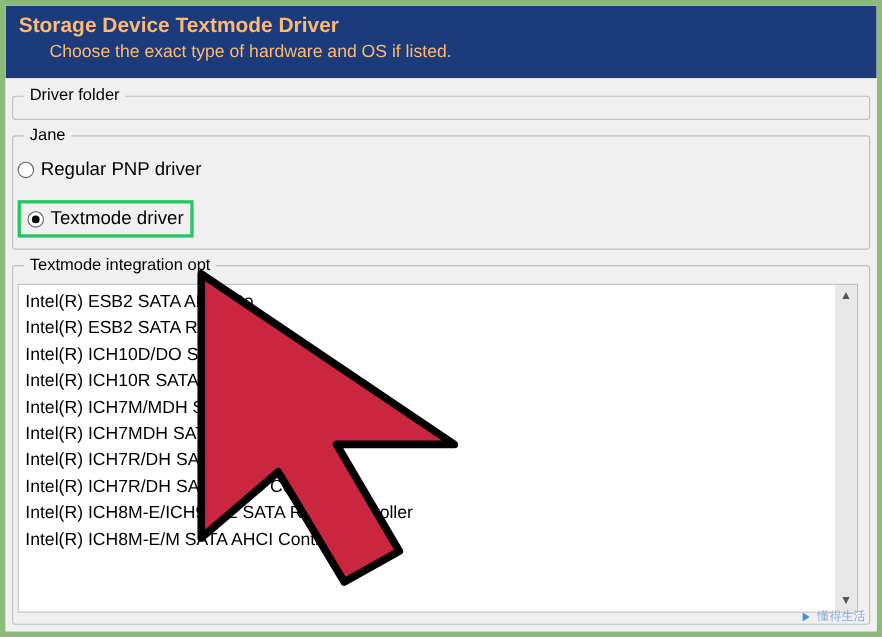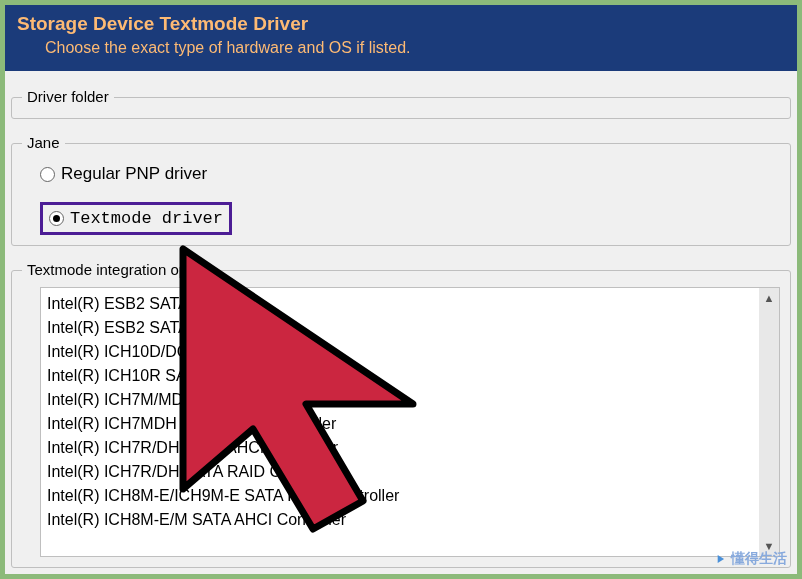--- a/index.html
+++ b/index.html
@@ -37,23 +37,23 @@
     .content {
       padding: 6px;
       flex: 1;
       display: flex;
       flex-direction: column;
       gap: 4px;
     }
     .group {
       border: 1px solid #bfbfbf;
       border-radius: 3px;
-      padding: 10px 10px 10px 28px;
+      padding: 10px 10px 10px 4px;
       position: relative;
-      margin-top: 20px;
+      margin-top: 10px;
       background: #f0f0f0;
     }
     .group-legend {
       position: absolute;
       top: -10px;
       left: 10px;
       background: #f0f0f0;
       padding: 0 5px;
       font-size: 15px;
       color: #000;
@@ -83,25 +83,24 @@
     .radio-inner {
       width: 7px;
       height: 7px;
       border-radius: 50%;
       background: #000;
       display: none;
     }
     .radio-selected .radio-inner { display: block; }
     .radio-label { font-size: 17px; }
     .highlight-box {
-      border: 3px solid #4c1d95;
+      border: 3px solid #22c55e;
       display: inline-flex;
       padding: 4px 6px;
       margin-top: 14px;
-      font-family: Liberation Mono, monospace;
     }
     .highlight-box .radio-row { margin: 0; }
     .list-group {
       flex: 1;
       display: flex;
       flex-direction: column;
     }
     .list-container {
       display: flex;
       background: #fff;
@@ -143,27 +142,26 @@
       position: absolute;
       left: 168px;
       top: 234px;
       pointer-events: none;
       z-index: 100;
     }
     .watermark {
       position: absolute;
       right: 10px;
       bottom: 6px;
-      font-size: 14px;
+      font-size: 11px;
       color: #88aadd;
       display: flex;
       align-items: center;
       gap: 4px;
       z-index: 50;
-      font-weight: bold;
     }
     .watermark-icon {
       width: 14px;
       height: 14px;
       display: inline-block;
     }
   </style>
 </head>
 <body>
 

